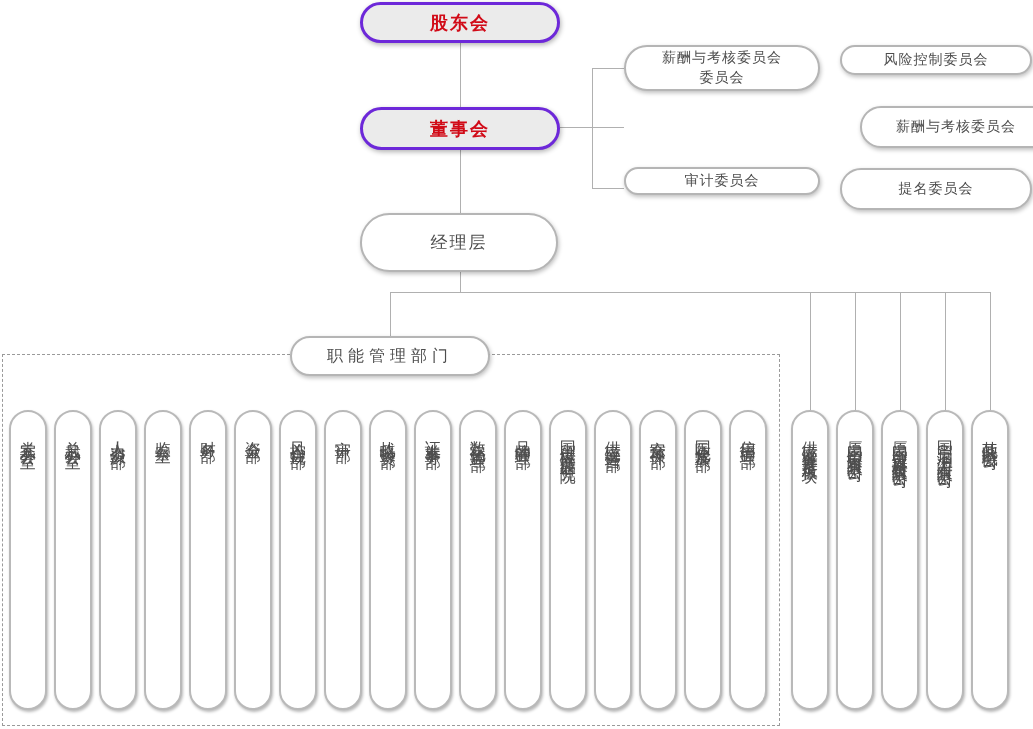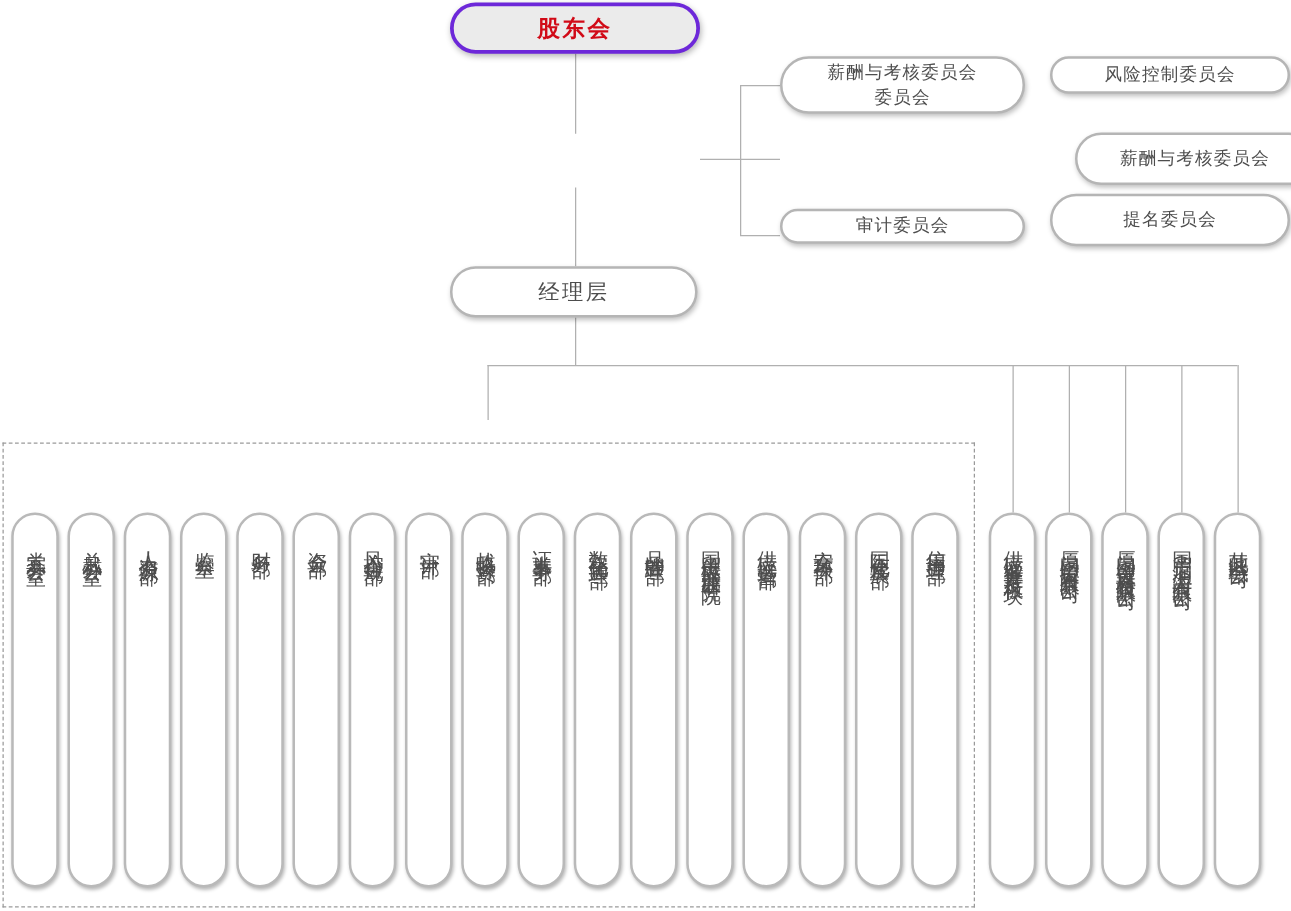--- a/index.html
+++ b/index.html
@@ -63,30 +63,32 @@
   <div class="line vline" style="left:810px;top:292px;height:118px;"></div>
   <div class="line vline" style="left:855px;top:292px;height:118px;"></div>
   <div class="line vline" style="left:900px;top:292px;height:118px;"></div>
   <div class="line vline" style="left:945px;top:292px;height:118px;"></div>
   <div class="line vline" style="left:990px;top:292px;height:118px;"></div>
 
   <div class="dashed-box"></div>
 
   <div class="node gray" style="left:360px;top:2px;width:200px;height:41px;">股东会</div>
 
+  <div class="node gray" style="left:360px;top:107px;width:200px;height:43px;">董事会</div>
 
-  <div class="node white mgmt" style="left:360px;top:213px;width:198px;height:41px;">经理层</div>
+  <div class="node white mgmt" style="left:360px;top:213px;width:198px;height:59px;">经理层</div>
 
+  <div class="node white func" style="left:290px;top:336px;width:200px;height:40px;">职能管理部门</div>
 
   <div class="node white committee" style="left:624px;top:45px;width:196px;height:46px;">薪酬与考核委员会
 委员会</div>
   <div class="node white committee" style="left:840px;top:45px;width:192px;height:30px;">风险控制委员会</div>
   <div class="node white committee" style="left:860px;top:106px;width:192px;height:42px;">薪酬与考核委员会</div>
   <div class="node white committee" style="left:624px;top:167px;width:196px;height:28px;">审计委员会</div>
-  <div class="node white committee" style="left:840px;top:155px;width:192px;height:42px;">提名委员会</div>
+  <div class="node white committee" style="left:840px;top:168px;width:192px;height:42px;">提名委员会</div>
 
   <div class="vpill" style="left:9px;">
       <span>党委办公室</span>
     </div>
   <div class="vpill" style="left:54px;">
       <span>总裁办公室</span>
     </div>
   <div class="vpill" style="left:99px;">
       <span>人力资源部</span>
     </div>

